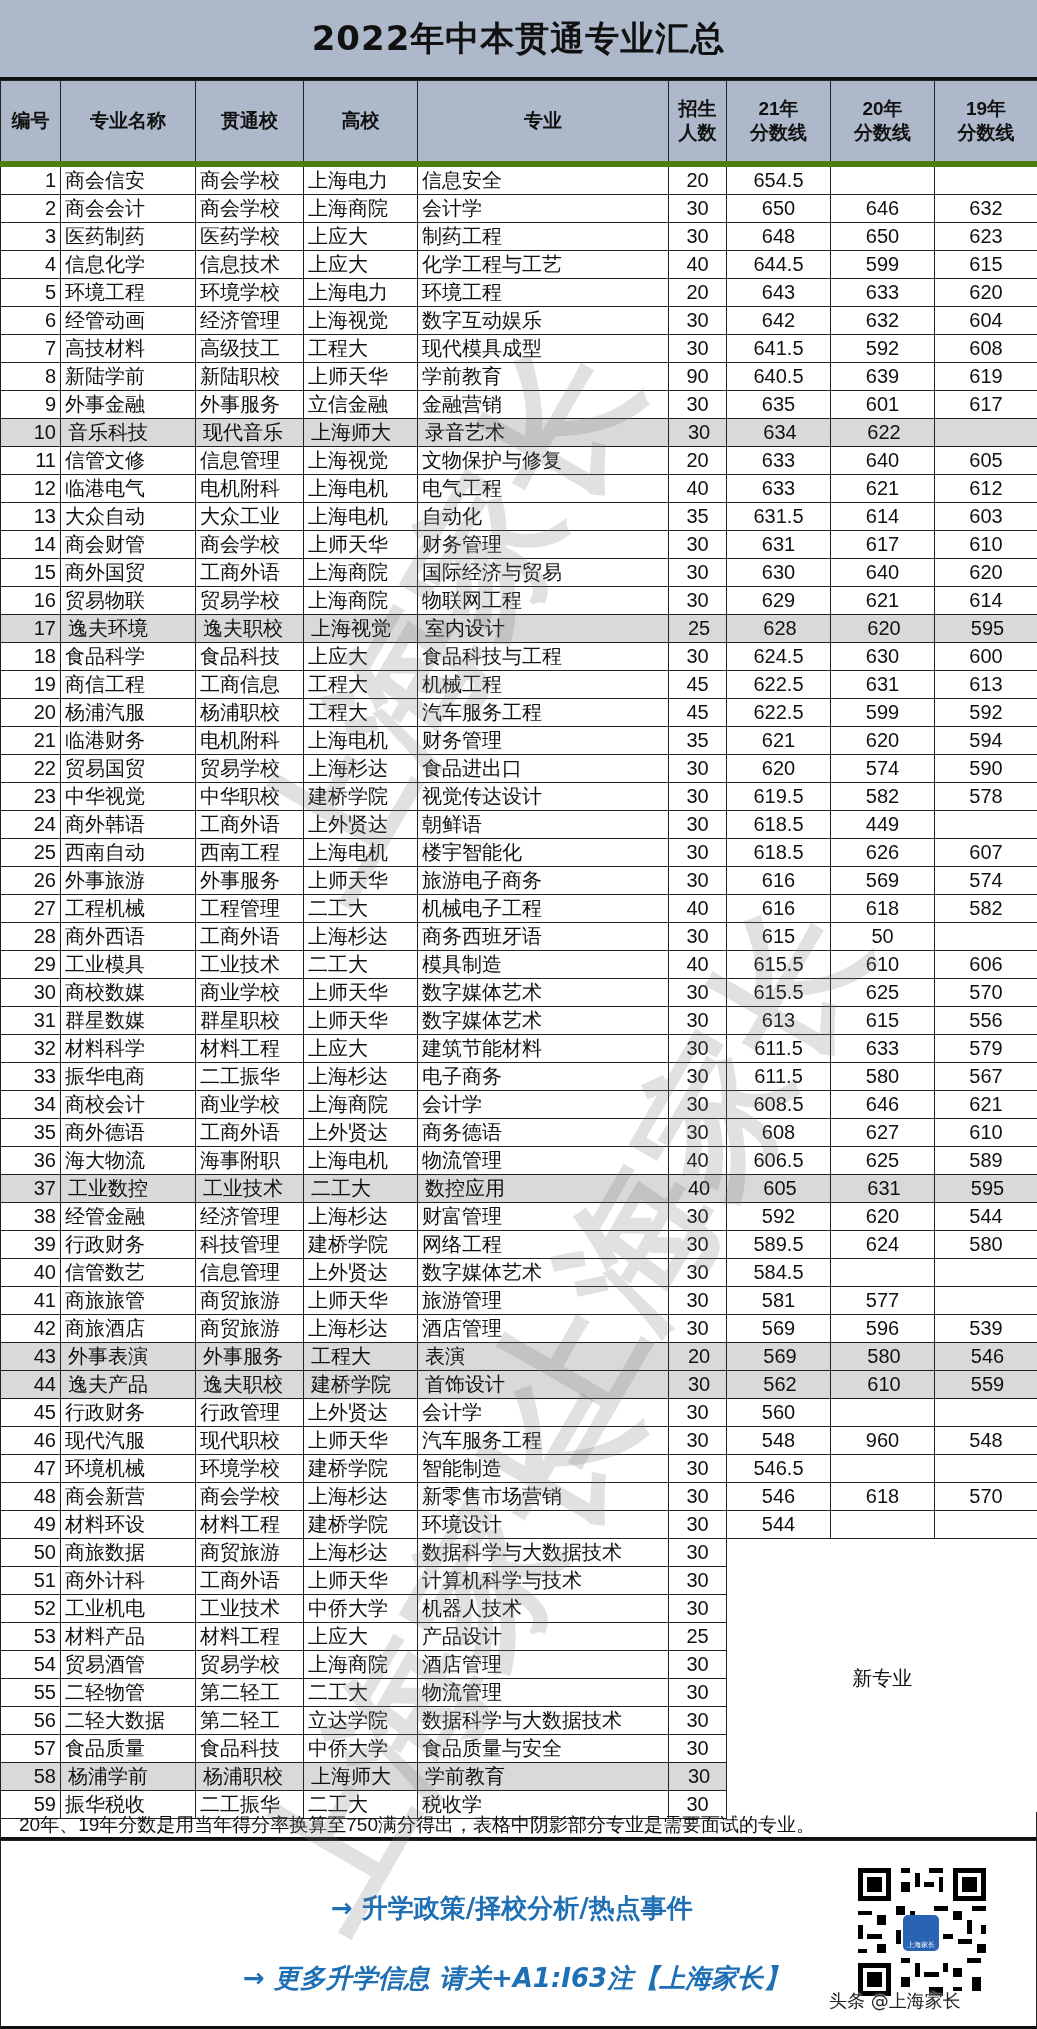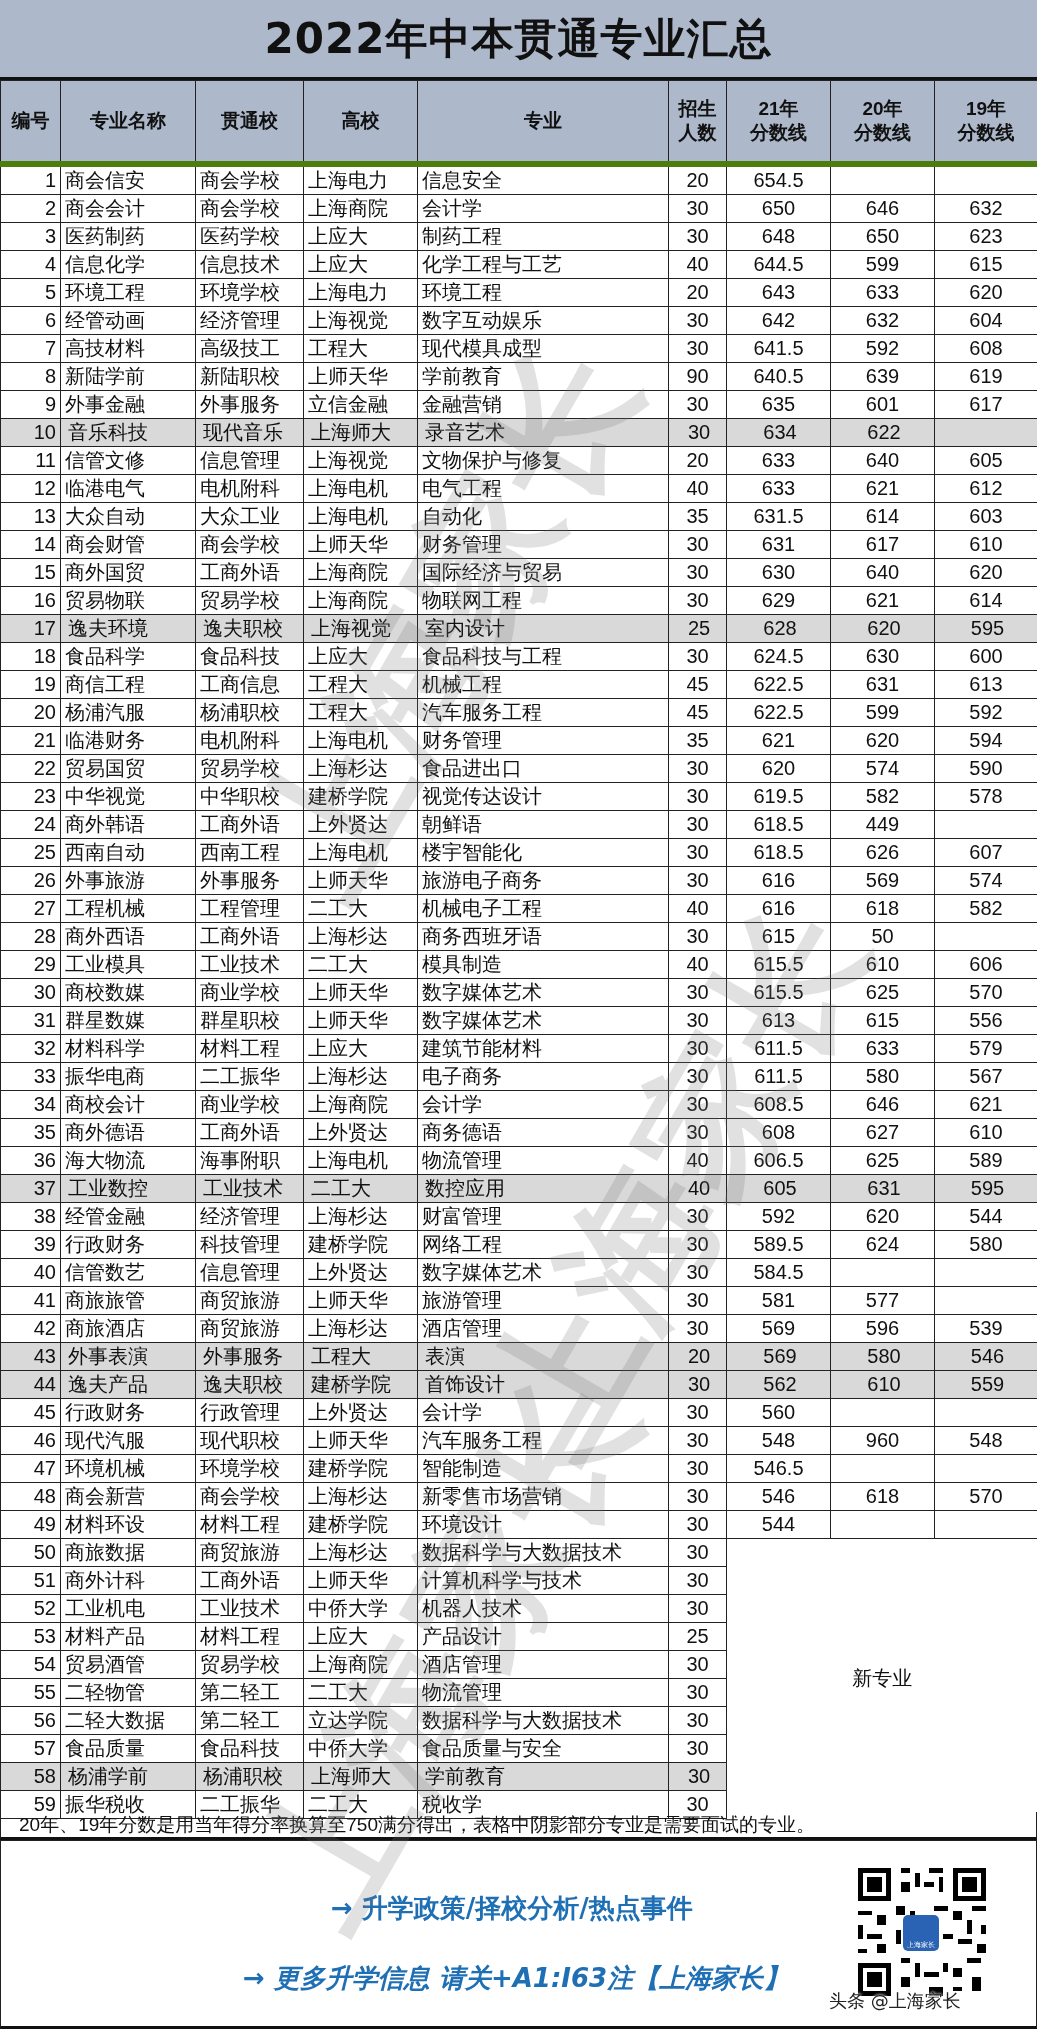--- a/index.html
+++ b/index.html
@@ -1,21 +1,21 @@
 <!DOCTYPE html>
 <html><head>
 <meta charset="utf-8">
 <style>
   html, body { margin:0; padding:0; background:#ffffff; }
   body { width:1037px; height:2029px; position:relative; overflow:hidden;
          font-family:"DejaVu Sans","Liberation Sans",sans-serif; color:#111; }
   .title-bar { position:absolute; left:0; top:0; width:1037px; height:80px;
                background:#adb9ca; border-bottom:3px solid #111;
                display:flex; align-items:center; justify-content:center; box-sizing:border-box; }
-  .title-bar h1 { margin:8px; font-size:42px; font-weight:bold; letter-spacing:1px;
+  .title-bar h1 { margin:8px; font-size:34px; font-weight:bold; letter-spacing:1px;
                   font-family:"DejaVu Sans","Liberation Sans",sans-serif; }
   table.grid { position:absolute; left:0; top:80px; border-collapse:collapse; table-layout:fixed;
                width:1037px; font-family:"Liberation Sans","DejaVu Sans",sans-serif; }
   table.grid th, table.grid td { border:1px solid #222; padding:0 4px; overflow:hidden; white-space:nowrap; }
   table.grid thead th { background:#adb9ca; height:80px; font-size:19px; font-weight:bold;
                         text-align:center; line-height:24px; }
   table.grid thead tr { border-bottom:6px solid #4d7c0f; }
   table.grid tbody td { height:27px; font-size:20px; line-height:27px; }
   table.grid tbody tr.shaded td { background:#d9d9d9;padding-left:7px; }
   td.num { text-align:right; padding-right:6px; }

